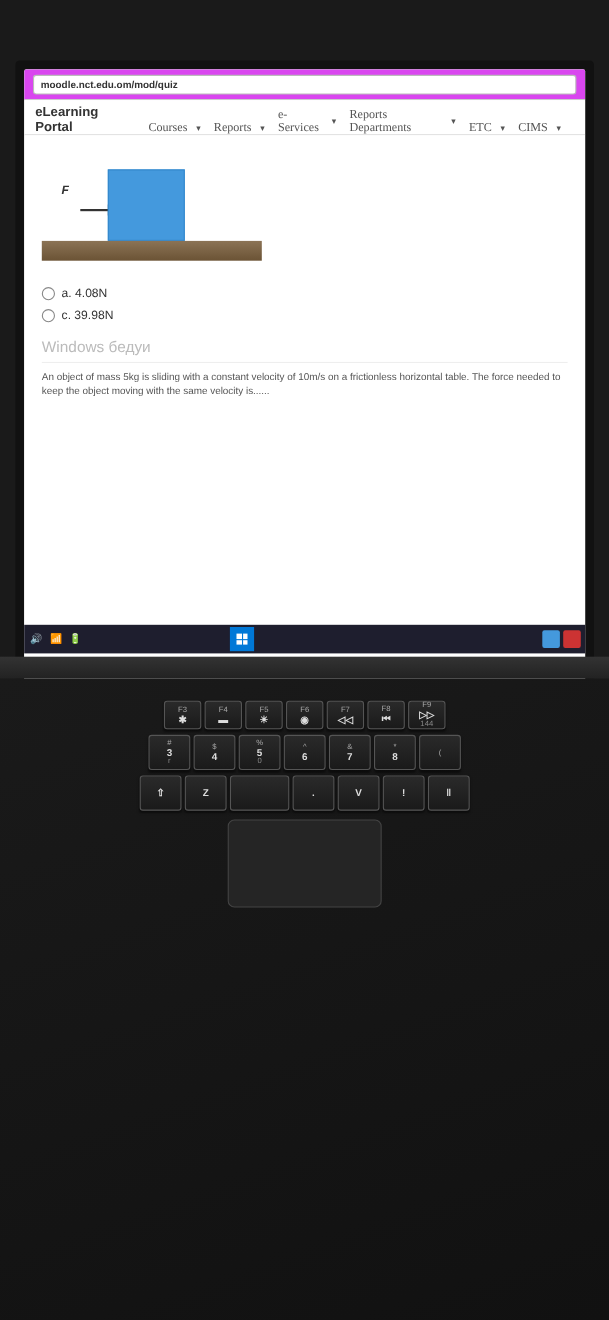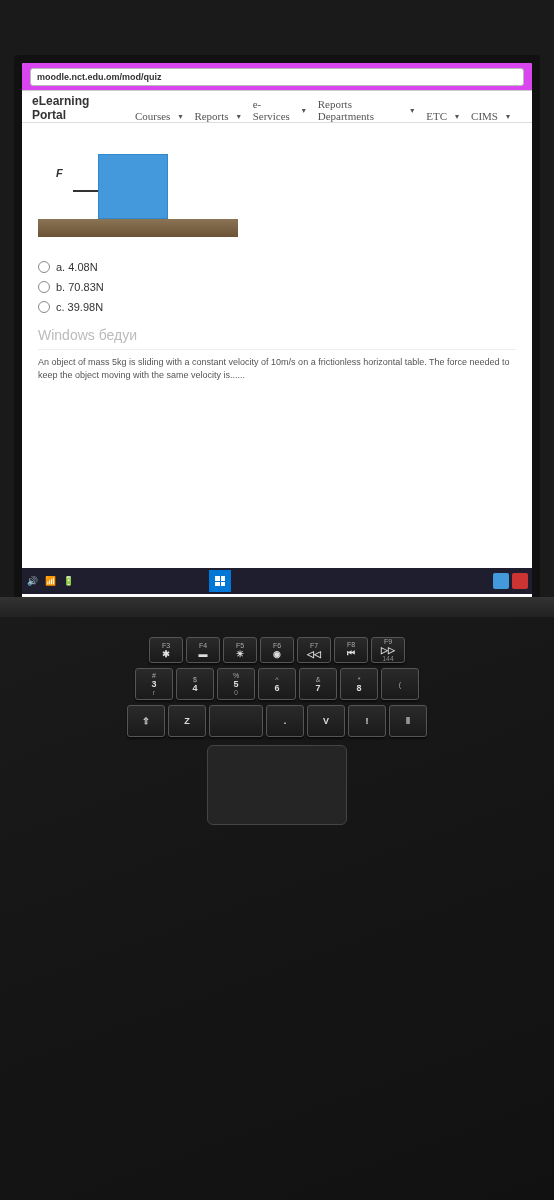--- a/index.html
+++ b/index.html
@@ -284,24 +284,20 @@
 
         <div class="crate"></div>
 
         <div class="ground"></div>
       </div>
 
       <div class="options">
         <div class="option">
           <div class="radio-circle"></div>
           <span>a. 4.08N</span>
-        </div>
-        <div class="option">
-          <div class="radio-circle"></div>
-          <span>b. 70.83N</span>
         </div>
         <div class="option">
           <div class="radio-circle"></div>
           <span>c. 39.98N</span>
         </div>
       </div>
 
       <div style="margin-top: 14px; font-size: 14px; color: #bbb;">Windows бедуи</div>
       <div style="margin-top: 6px; font-size: 9px; color: #555; line-height: 1.4; border-top: 1px solid #eee; padding-top: 6px;">An object of mass 5kg is sliding with a constant velocity of 10m/s on a frictionless horizontal table. The force needed to keep the object moving with the same velocity is......</div>
 

